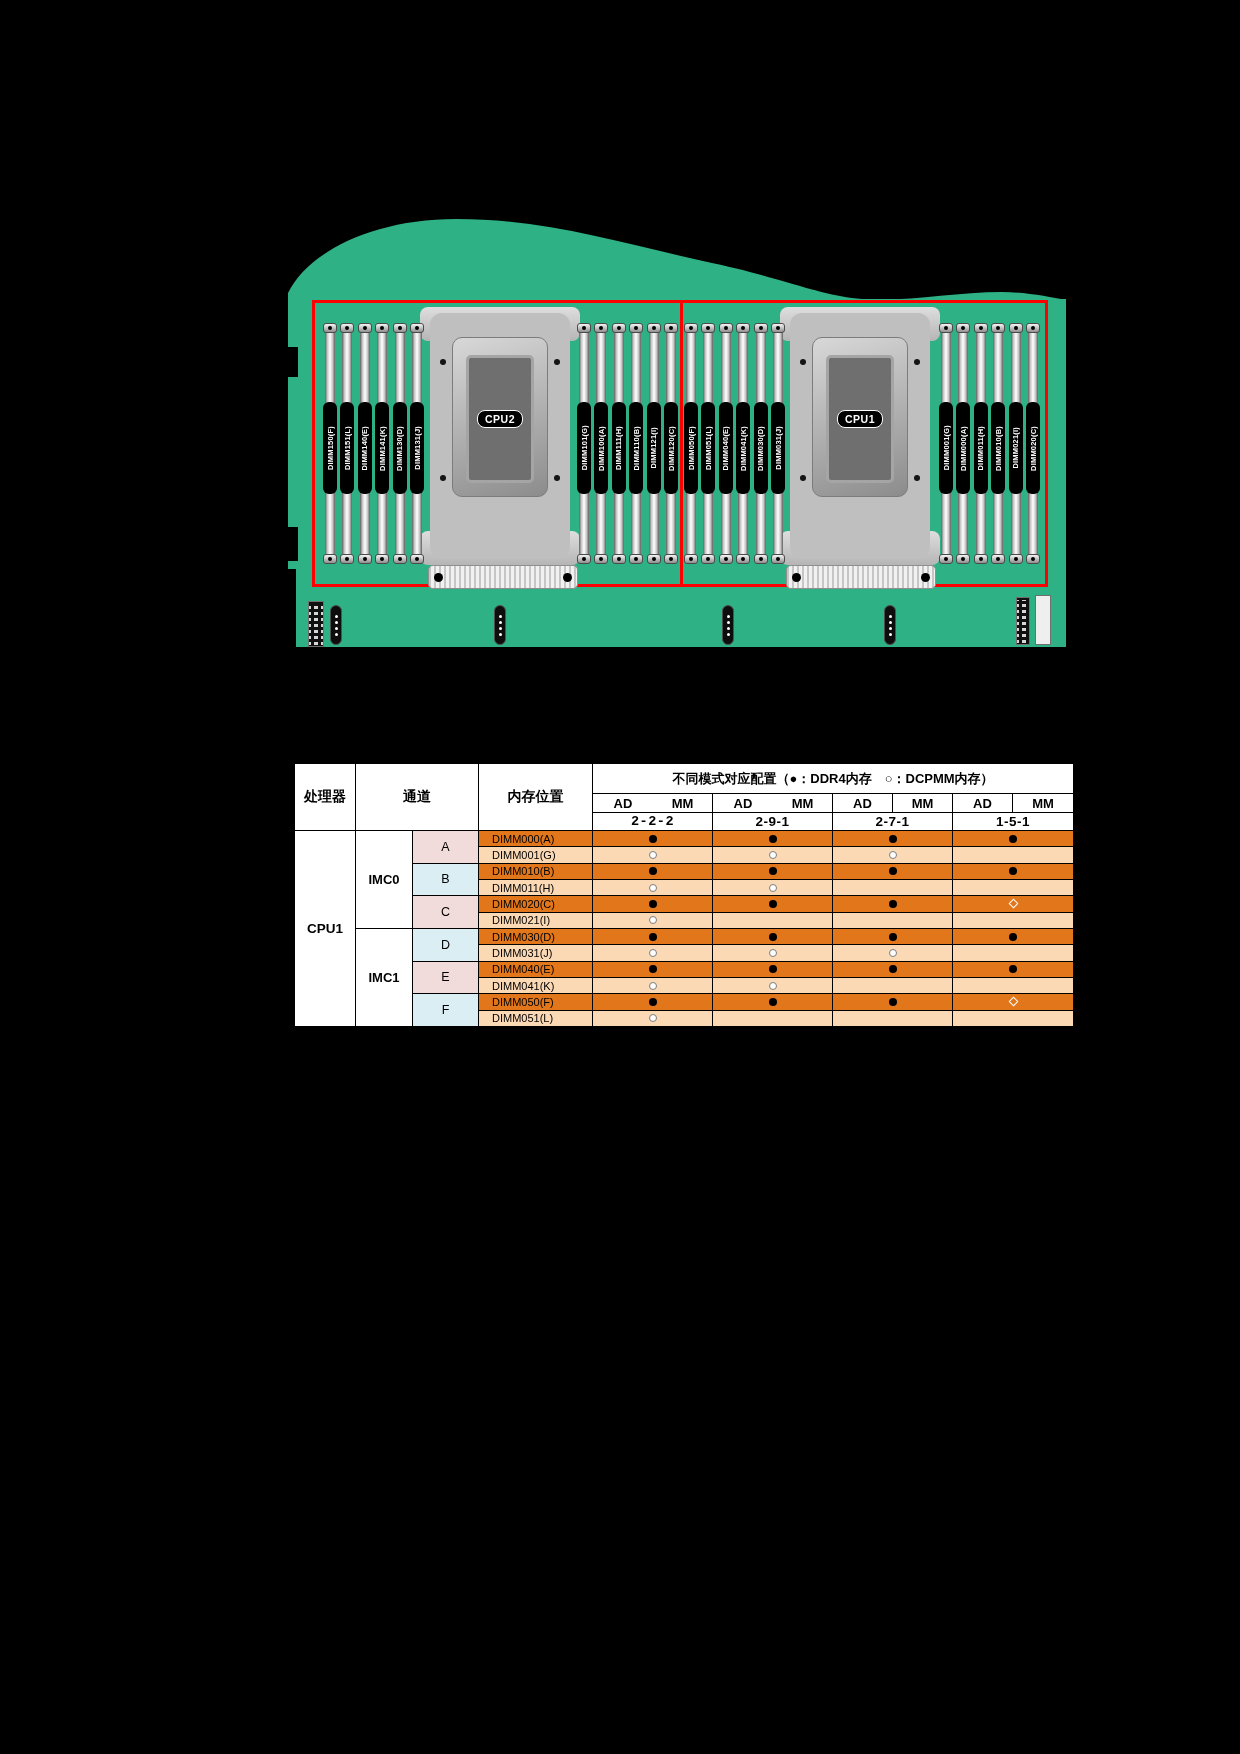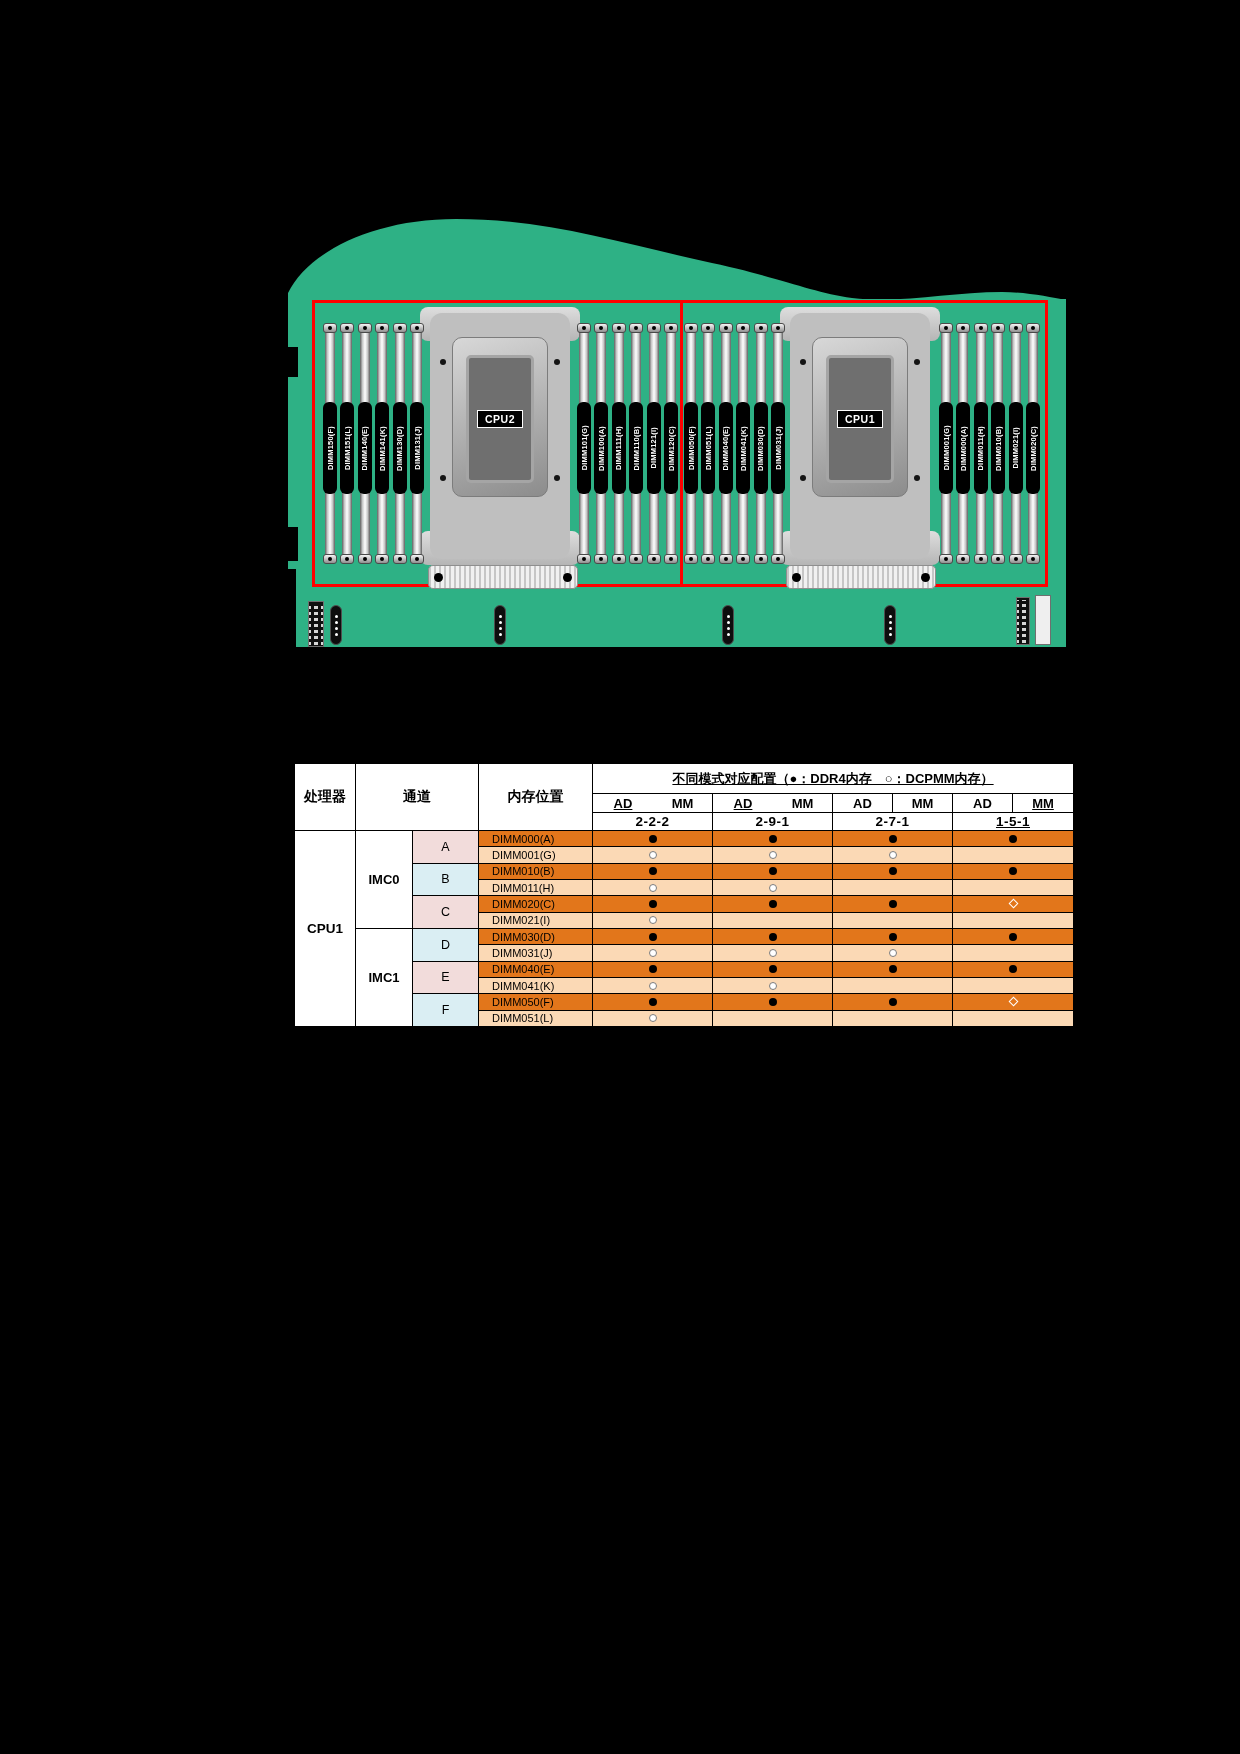--- a/index.html
+++ b/index.html
@@ -31,21 +31,21 @@
   .socket{width:140px;height:258px;top:110px;}
   .socket .wing{position:absolute;left:-10px;right:-10px;height:34px;
         background:linear-gradient(180deg,#dedede,#b5b5b5);border-radius:8px;}
   .socket .wing.top{top:0}.socket .wing.bot{bottom:0}
   .socket .sbody{position:absolute;left:0;right:0;top:6px;bottom:6px;background:#bfbfbf;border-radius:12px;}
   .socket .frame{position:absolute;left:22px;right:22px;top:30px;bottom:68px;
         background:linear-gradient(160deg,#d8d8d8,#8c8c8c);border:1px solid #7c7c7c;border-radius:10px;}
   .socket .die{position:absolute;left:36px;right:36px;top:48px;bottom:82px;background:#6f6f6f;
         border:3px solid #a5a5a5;border-radius:5px;}
   .socket .cpu-label{position:absolute;left:50%;top:112px;transform:translate(-50%,-50%);
-        background:#000;color:#fff;font-size:10.5px;font-weight:bold;padding:2px 7px;border-radius:0;
+        background:#000;color:#fff;font-size:10.5px;font-weight:bold;padding:2px 7px;border-radius:8px;
         border:1.5px solid #fff;letter-spacing:0.5px;}
   .socket .scr{position:absolute;width:6px;height:6px;background:#151515;border-radius:50%;}
 
   .hconn{width:150px;height:24px;top:368px;background:#ececec;border:1px solid #8f8f8f;border-radius:5px;
         box-sizing:border-box;display:flex;align-items:center;justify-content:space-between;padding:0 5px;
         background-image:repeating-linear-gradient(90deg,#c6c6c6 0 2px,#f1f1f1 2px 5px);}
   .hconn i{width:9px;height:9px;background:#000;border-radius:50%;}
 
   .pill{width:12px;height:40px;top:408px;background:#0d0d0d;border:1px solid #4f4f4f;border-radius:6px;
         box-sizing:border-box;display:flex;flex-direction:column;align-items:center;justify-content:center;gap:3px;}
@@ -53,21 +53,21 @@
 
   .pgrid{background:#d6d6d6;border:1px solid #6f6f6f;box-sizing:border-box;
         background-image:repeating-linear-gradient(0deg,#101010 0 3px,rgba(0,0,0,0) 3px 6px),
                          repeating-linear-gradient(90deg,#101010 0 3px,rgba(0,0,0,0) 3px 7px);
         background-size:11px 100%,100% 100%;background-position:2px 2px,2px 2px;}
 
   
   .cfg-table{left:294px;top:763px;width:778px;height:263px;background:#fff;border:1px solid #000;}
   .tcell{position:absolute;box-sizing:border-box;border-right:1px solid #000;border-bottom:1px solid #000;
         background:#fff;display:flex;align-items:center;justify-content:center;overflow:hidden;}
-  .tcell.no-r{border-right:none;text-decoration:underline;}
+  .tcell.no-r{border-right:none;}
   .hdr-cn{font-weight:bold;font-size:14px;}
   .title-cn{font-weight:bold;font-size:13px;}
   .admm{font-weight:bold;font-size:13px;}
   .mode{font-weight:bold;font-size:13.5px;letter-spacing:0.5px;}
   .imc{font-weight:bold;font-size:13px;}
   .cpu-c{font-weight:bold;font-size:13.5px;}
   .letter{font-size:12.5px;}
   .dimm-name{font-size:11px;justify-content:flex-start;padding-left:13px;}
   .mark-dot{width:8px;height:8px;background:#000;border-radius:50%;}
   .mark-circle{width:8px;height:8px;background:#fff;border:1px solid #7c7c7c;border-radius:50%;box-sizing:border-box;}
@@ -327,21 +327,21 @@
     <div class="tcell hdr-cn" style="left: 184px; top: 0px; width: 114px; height: 67px;">内存位置</div>
     <div class="tcell title-cn no-r" style="left: 298px; top: 0px; width: 480px; height: 30px;">不同模式对应配置（●：DDR4内存　○：DCPMM内存）</div>
     <div class="tcell admm no-r" style="left: 298px; top: 30px; width: 60px; height: 19px;">AD</div>
     <div class="tcell admm" style="left: 358px; top: 30px; width: 60px; height: 19px;">MM</div>
     <div class="tcell admm no-r" style="left: 418px; top: 30px; width: 60px; height: 19px;">AD</div>
     <div class="tcell admm" style="left: 478px; top: 30px; width: 60px; height: 19px;">MM</div>
     <div class="tcell admm" style="left: 538px; top: 30px; width: 60px; height: 19px;">AD</div>
     <div class="tcell admm" style="left: 598px; top: 30px; width: 60px; height: 19px;">MM</div>
     <div class="tcell admm" style="left: 658px; top: 30px; width: 60px; height: 19px;">AD</div>
     <div class="tcell admm no-r" style="left: 718px; top: 30px; width: 60px; height: 19px;">MM</div>
-    <div class="tcell mode" style="left: 298px; top: 49px; width: 120px; height: 18px;">2-2-2</div>
+    <div class="tcell mode" style="left: 298px; top: 49px; width: 120px; height: 18px; font-family: Liberation Mono, monospace;">2-2-2</div>
     <div class="tcell mode" style="left: 418px; top: 49px; width: 120px; height: 18px;">2-9-1</div>
     <div class="tcell mode" style="left: 538px; top: 49px; width: 120px; height: 18px;">2-7-1</div>
     <div class="tcell mode no-r" style="left: 658px; top: 49px; width: 120px; height: 18px;">1-5-1</div>
     <div class="tcell cpu-c" style="left: 0px; top: 67px; width: 61px; height: 196px;">CPU1</div>
     <div class="tcell imc" style="left: 61px; top: 67px; width: 57px; height: 98px;">IMC0</div>
     <div class="tcell imc" style="left: 61px; top: 165px; width: 57px; height: 98px;">IMC1</div>
     <div class="tcell letter" style="left: 118px; top: 67px; width: 66px; height: 32.6667px; background: rgb(242, 220, 219);">A</div>
     <div class="tcell letter" style="left: 118px; top: 99.6667px; width: 66px; height: 32.6667px; background: rgb(218, 238, 243);">B</div>
     <div class="tcell letter" style="left: 118px; top: 132.333px; width: 66px; height: 32.6667px; background: rgb(242, 220, 219);">C</div>
     <div class="tcell letter" style="left: 118px; top: 165px; width: 66px; height: 32.6667px; background: rgb(218, 238, 243);">D</div>

